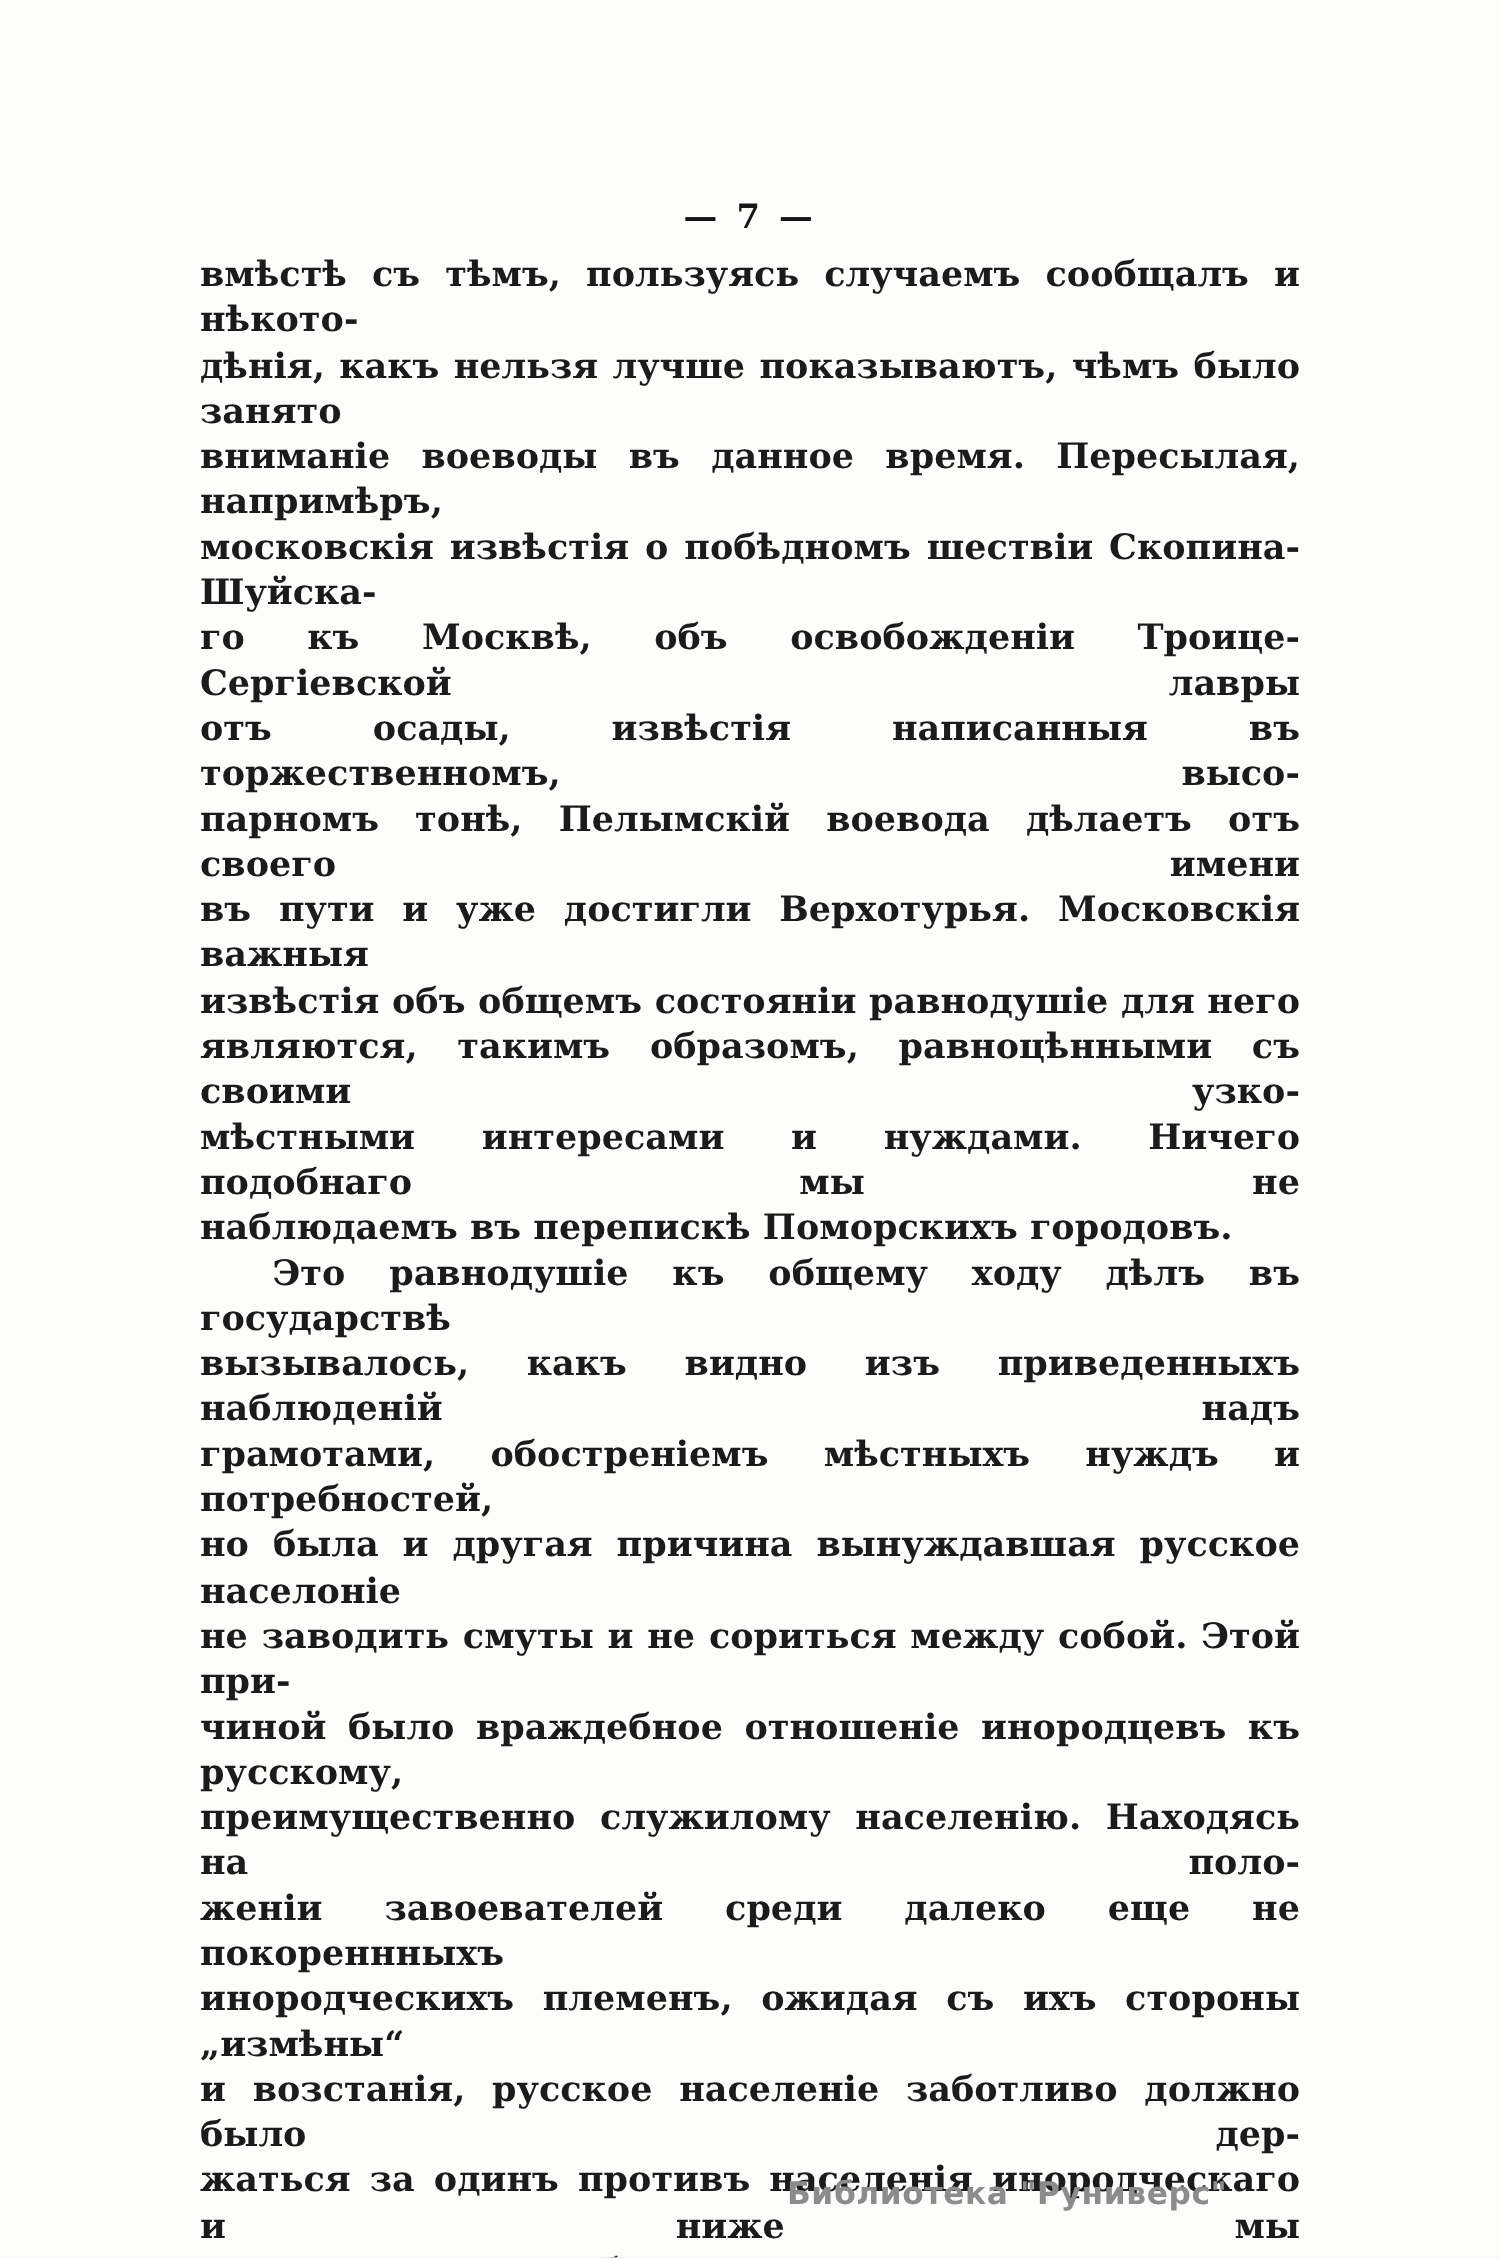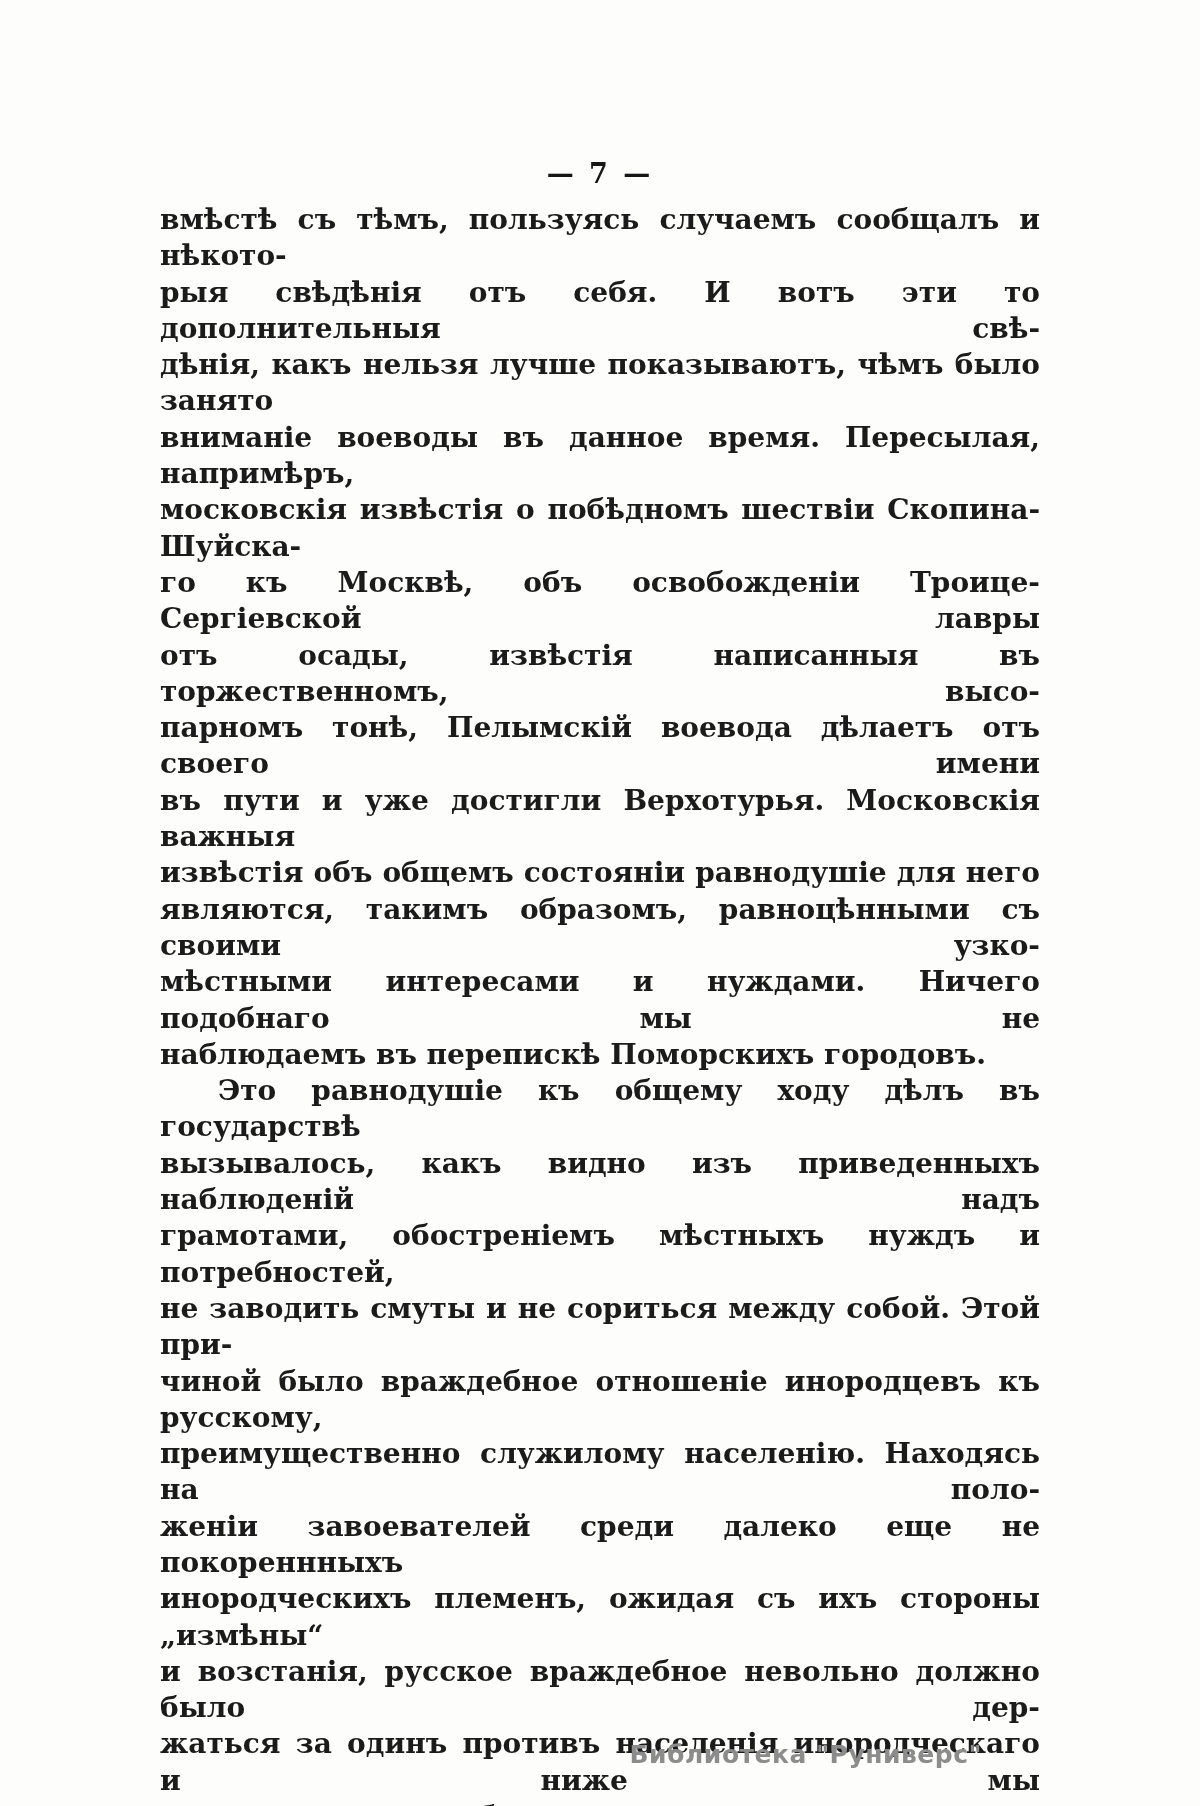--- a/index.html
+++ b/index.html
@@ -59,43 +59,43 @@
 </style>
 </head>
 <body>
 
 <div class="page">
   <div class="page-number">— 7 —</div>
 
   <div class="text-block" id="text-block">
       <div class="paragraph">
         <div class="line">вмѣстѣ съ тѣмъ, пользуясь случаемъ сообщалъ и нѣкото-</div>
-        <div class="line">рыя свѣдѣнія отъ себя. И вотъ эти то дополнительныя свѣ-</div>
         <div class="line">дѣнія, какъ нельзя лучше показываютъ, чѣмъ было занято</div>
         <div class="line">вниманіе воеводы въ данное время. Пересылая, напримѣръ,</div>
         <div class="line">московскія извѣстія о побѣдномъ шествіи Скопина-Шуйска-</div>
         <div class="line">го къ Москвѣ, объ освобожденіи Троице-Сергіевской лавры</div>
         <div class="line">отъ осады, извѣстія написанныя въ торжественномъ, высо-</div>
         <div class="line">парномъ тонѣ, Пелымскій воевода дѣлаетъ отъ своего имени</div>
         <div class="line">въ пути и уже достигли Верхотурья. Московскія важныя</div>
         <div class="line">извѣстія объ общемъ состояніи равнодушіе для него</div>
         <div class="line">являются, такимъ образомъ, равноцѣнными съ своими узко-</div>
         <div class="line">мѣстными интересами и нуждами. Ничего подобнаго мы не</div>
         <div class="line para-end">наблюдаемъ въ перепискѣ Поморскихъ городовъ.</div>
       </div>
       <div class="paragraph">
         <div class="line indent">Это равнодушіе къ общему ходу дѣлъ въ государствѣ</div>
         <div class="line">вызывалось, какъ видно изъ приведенныхъ наблюденій надъ</div>
         <div class="line">грамотами, обостреніемъ мѣстныхъ нуждъ и потребностей,</div>
+        <div class="line">но была и другая причина вынуждавшая русское населоніе</div>
         <div class="line">не заводить смуты и не сориться между собой. Этой при-</div>
         <div class="line">чиной было враждебное отношеніе инородцевъ къ русскому,</div>
         <div class="line">преимущественно служилому населенію. Находясь на поло-</div>
         <div class="line">женіи завоевателей среди далеко еще не покореннныхъ</div>
         <div class="line">инородческихъ племенъ, ожидая съ ихъ стороны „измѣны“</div>
-        <div class="line">и возстанія, русское враждебное невольно должно было дер-</div>
+        <div class="line">и возстанія, русское населеніе заботливо должно было дер-</div>
         <div class="line">жаться за одинъ противъ населенія инородческаго и ниже мы</div>
         <div class="line">увидимъ, какъ заботливо оно старалось о томъ, чтобы извѣ-</div>
         <div class="line">стія о разрухѣ московскаго государства не дошли до свѣ-</div>
       </div>
     </div>
 
   <div class="watermark">Библиотека "Руниверс"</div>
 </div>
 
 </body></html>

